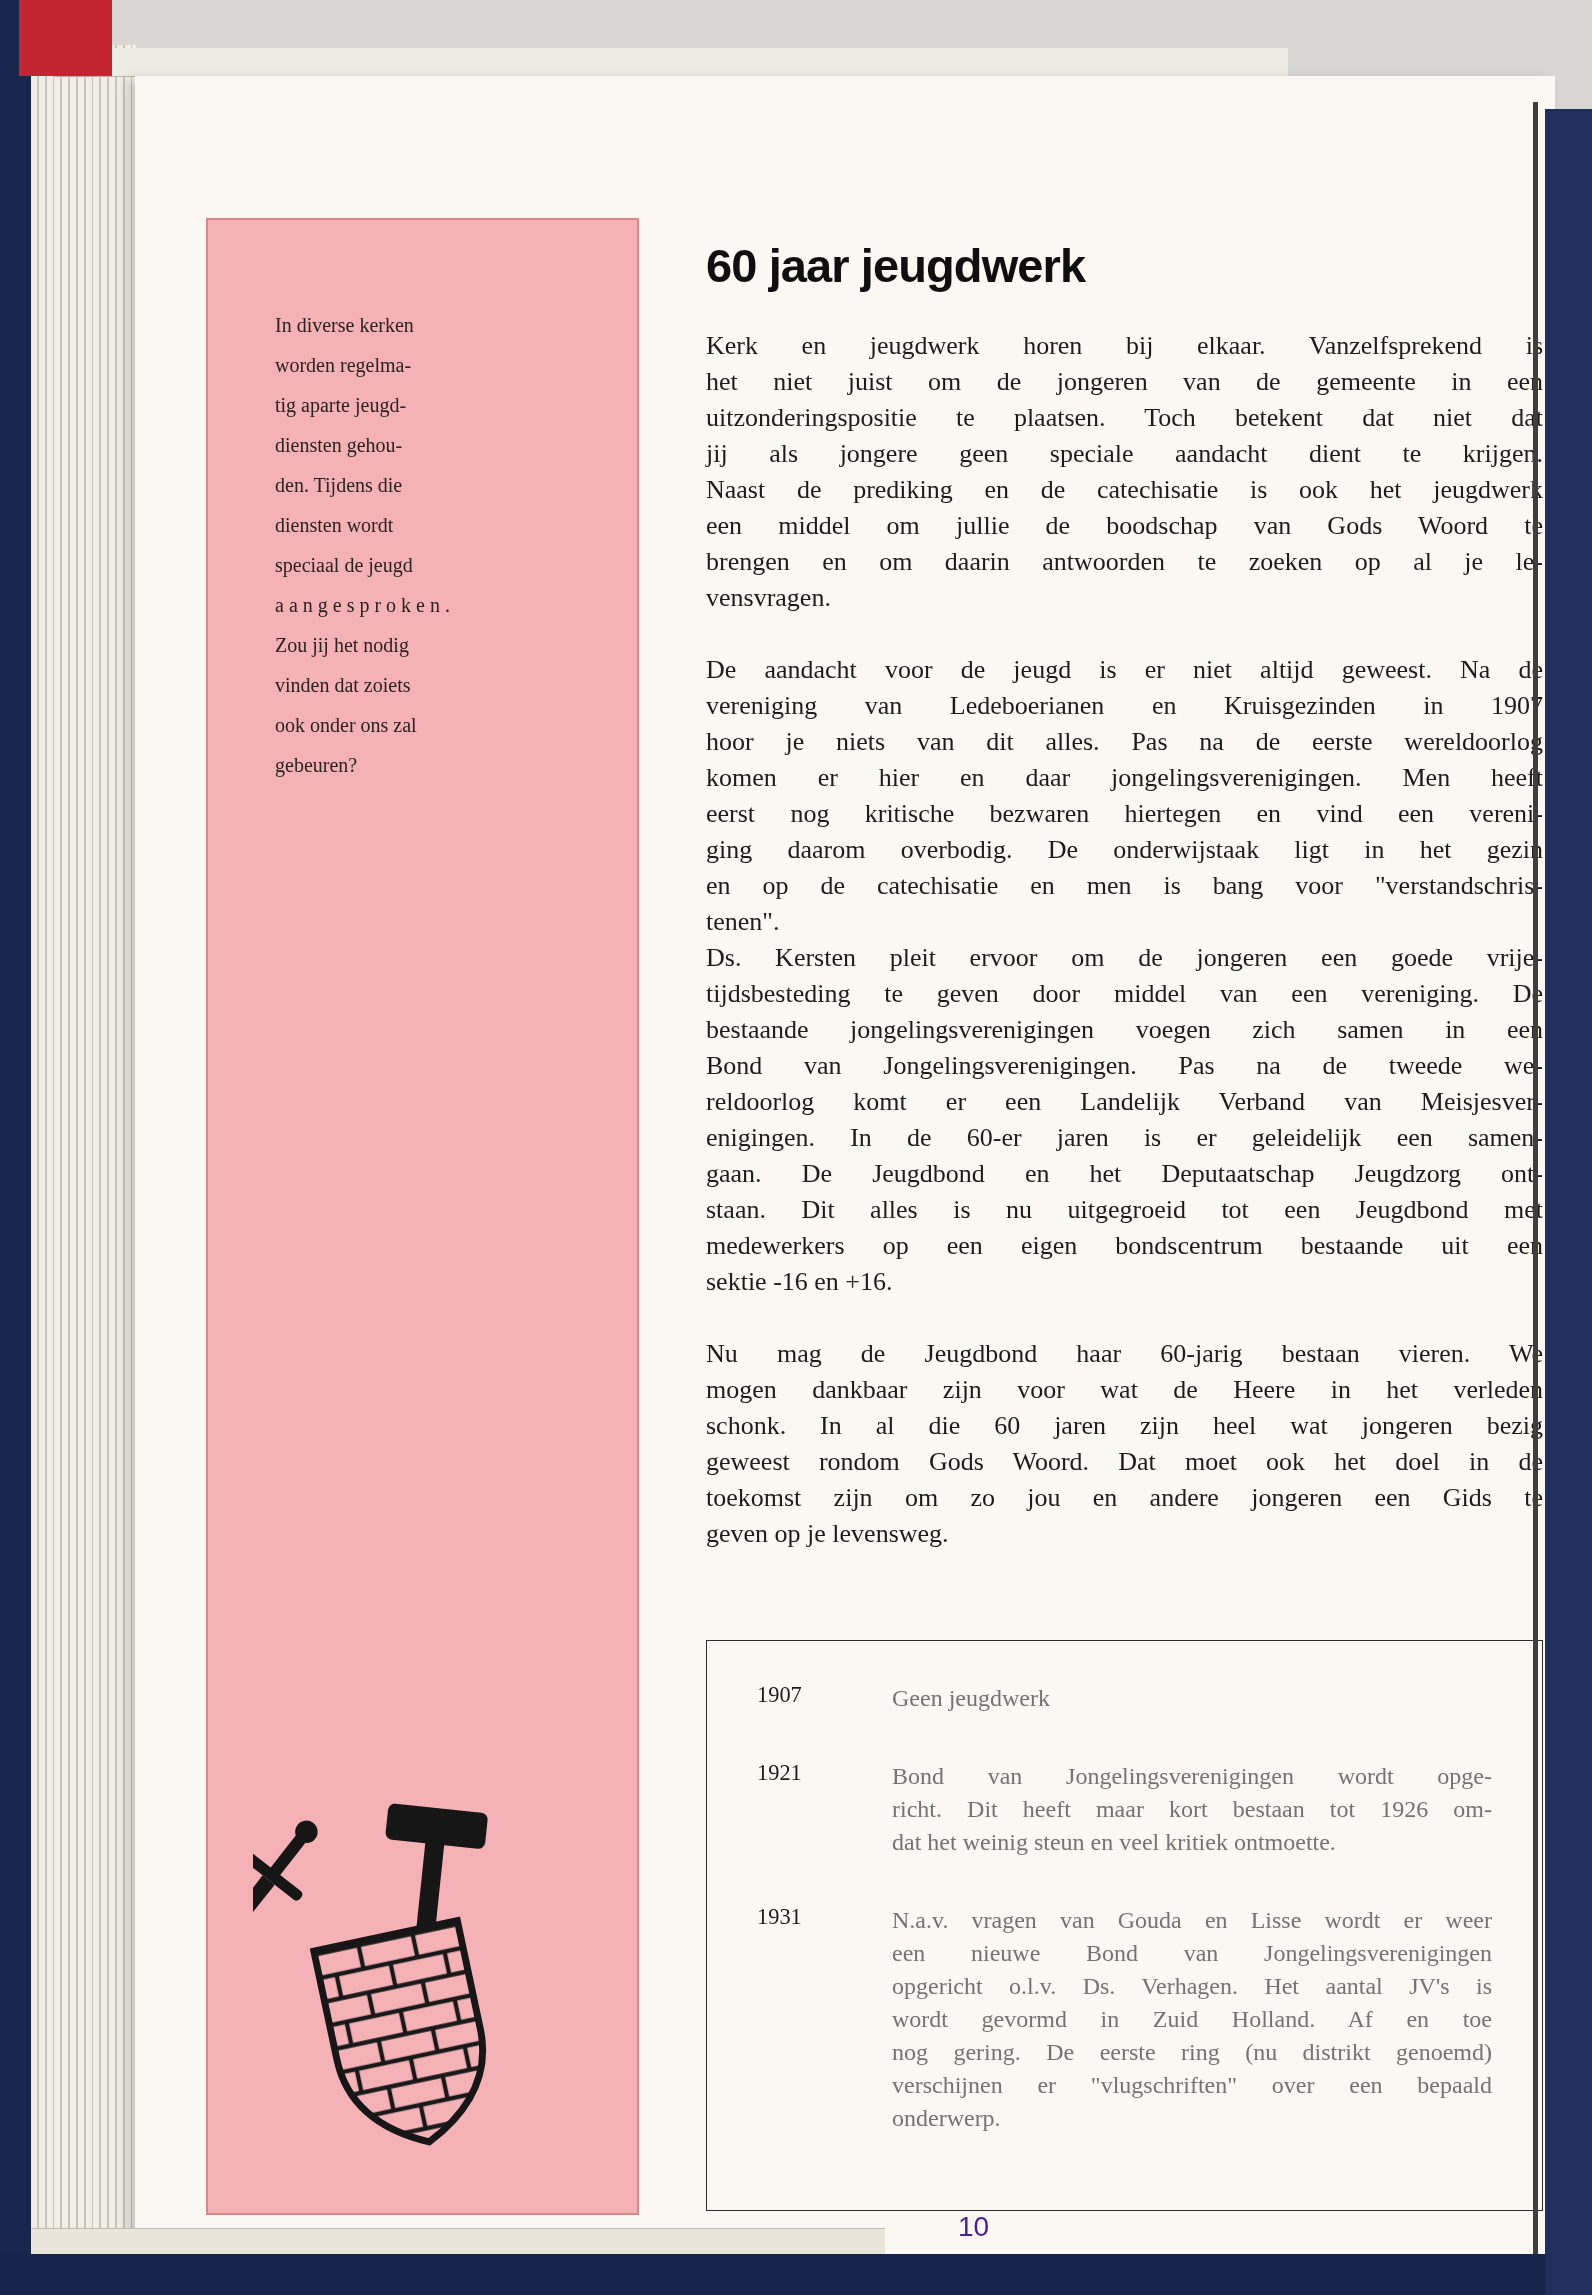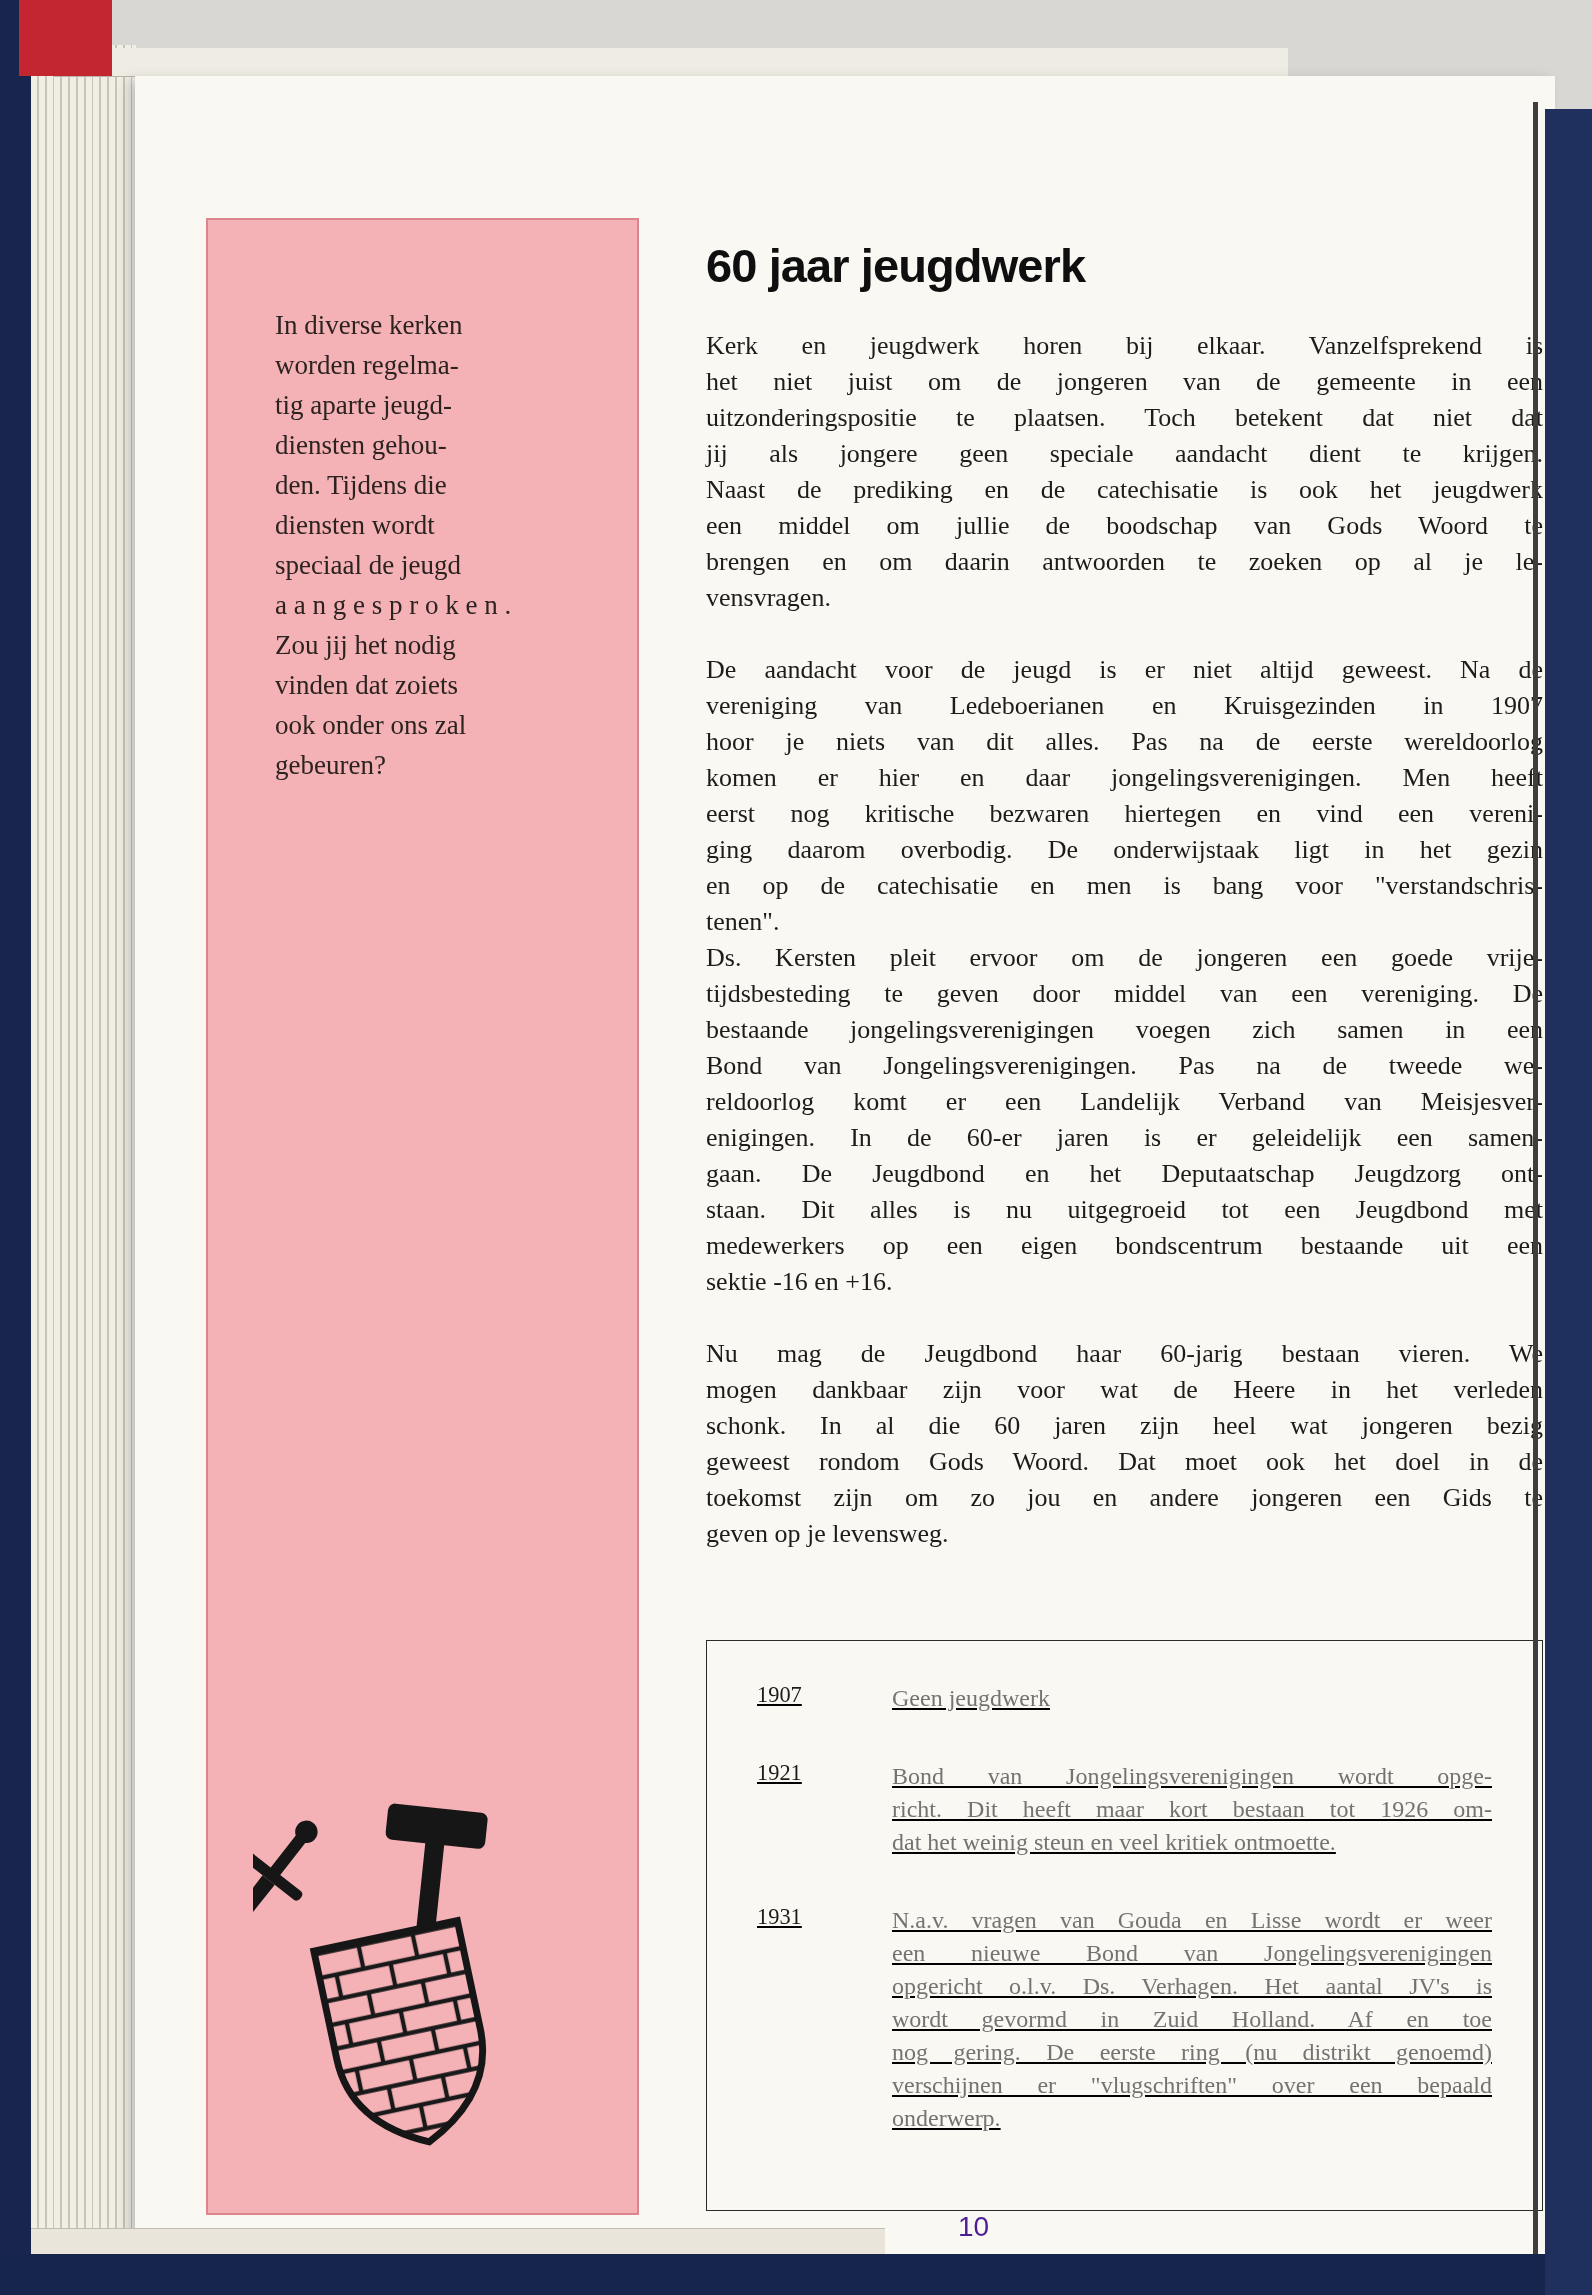--- a/index.html
+++ b/index.html
@@ -27,42 +27,42 @@
     background:#faf8f2; box-shadow:-7px 3.5px 12px rgba(0,0,0,0.18);
   }
 
   
   .sidebar-panel {
     position:absolute; left:71px; top:142px; width:433px; height:1997px;
     background:#f4b1b6; border:2.6px solid #dd858c; box-sizing:border-box;
   }
   .sidebar-text {
     position:absolute; left:67px; top:85px; right:22.4px;
-    font-size:27px; line-height:40px; color:#2b2320;
+    font-size:20px; line-height:40px; color:#2b2320;
   }
   .emblem { position:absolute; left:45px; top:1569px; width:302px; height:380px; }
 
   
   .article-title {
     position:absolute; left:571px; top:131px;
     font-family:"Liberation Sans", sans-serif; font-weight:700;
     font-size:47px; letter-spacing:-0.9px; color:#0f0f0f; white-space:nowrap;
   }
   .article-body {
     position:absolute; left:571px; top:252px; width:837px;
     font-size:26px; line-height:36px; color:#1e1c1a;
   }
   .para.gap { margin-top:36px; }
   .line      { text-align:justify; text-align-last:justify; }
   .line.last { text-align-last:left; }
 
   
   .timeline-box {
     position:absolute; left:571px; top:1564px; width:837px; height:571px;
-    border:1.7px solid #2b2b2b; box-sizing:border-box; padding:41px 50px 0 50px;text-decoration:underline;
+    border:1.7px solid #2b2b2b; box-sizing:border-box; padding:41px 50px 0 50px;
   }
   .trow  { display:flex; margin-bottom:45px; }
   .tyear { flex:0 0 83px; margin-right:52px; font-size:22.4px; color:#1e1c1a; }
   .tlines{ flex:1; font-size:24px; line-height:33px; color:#737373; }
 
   .page-number {
     position:absolute; left:823px; top:2135px;
     font-family:"Liberation Sans", sans-serif; font-size:28px; color:#4c1d95;
   }
 </style>

